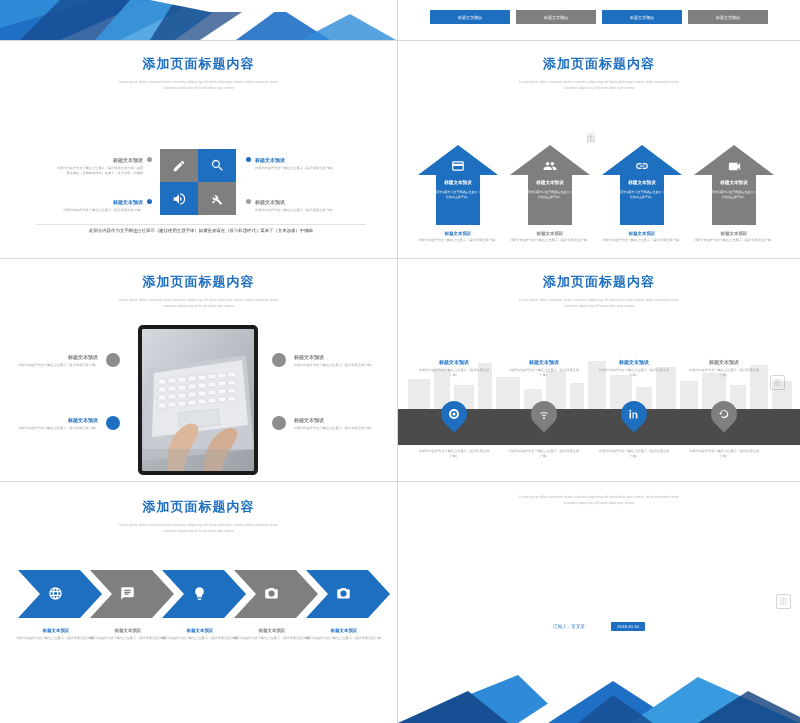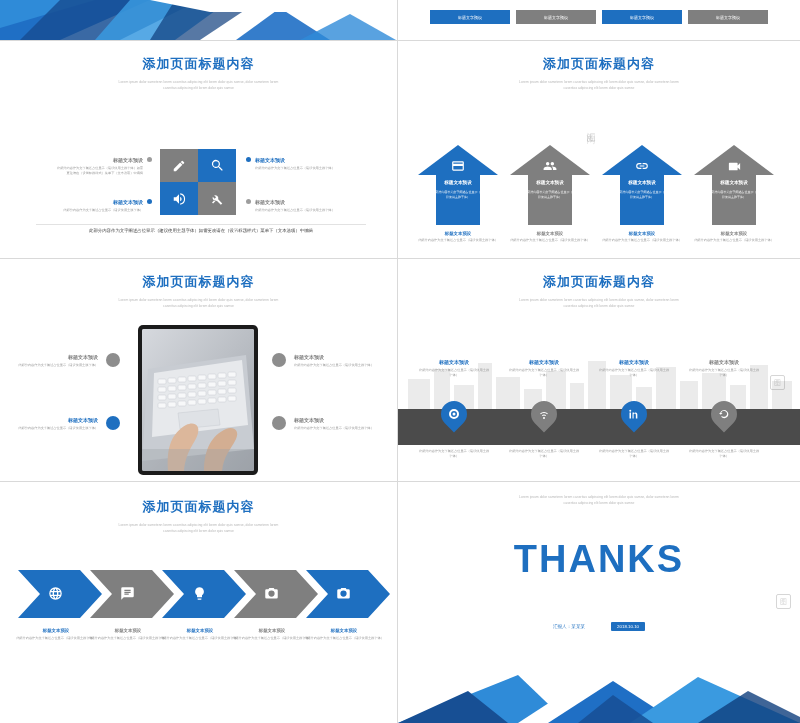--- a/index.html
+++ b/index.html
@@ -471,21 +471,20 @@
             <path d="M20 5h-3.2l-1.2-2H8.4L7.2 5H4a2 2 0 0 0-2 2v11a2 2 0 0 0 2 2h16a2 2 0 0 0 2-2V7a2 2 0 0 0-2-2zm-8 12a5 5 0 1 1 5-5 5 5 0 0 1-5 5z"></path>
           </svg></div>
     </div>
     <div style="position:absolute;left:304px;top:146px;width:80px;text-align:center;">
       <div class="under-lbl" style="color:#1e6fc0;">标题文本预设</div>
       <div class="body-txt" style="margin-top:3px;">此部分内容作为文字阐述占位显示（建议使用主题字体）</div>
     </div>
   </div>
 
   <div class="slide" style="left:398px;top:482px;width:402px;height:241px;">
-    <div class="thanks" style="left:0;top:56px;width:402px;text-align:center;">THANKS</div>
     <div class="sub" style="margin:12px 95px 0;">Lorem ipsum dolor sametenn lorem caseritas adipiscing elit lorem dolor quis samse, dolor sametenn lorem</div>
     <div class="sub2" style="margin:0 95px;">caseritas adipiscing elit lorem dolor quis samse</div>
 
     <div style="position:absolute;left:0;top:140px;width:402px;display:flex;justify-content:center;align-items:center;gap:26px;">
       <span class="tinfo">汇报人：某某某</span>
       <span class="tdate">2018.10.10</span>
     </div>
 
     <div style="position:absolute;left:0;bottom:0;width:402px;height:72px;overflow:hidden;">
       <svg width="402" height="72" viewBox="0 0 402 72">

